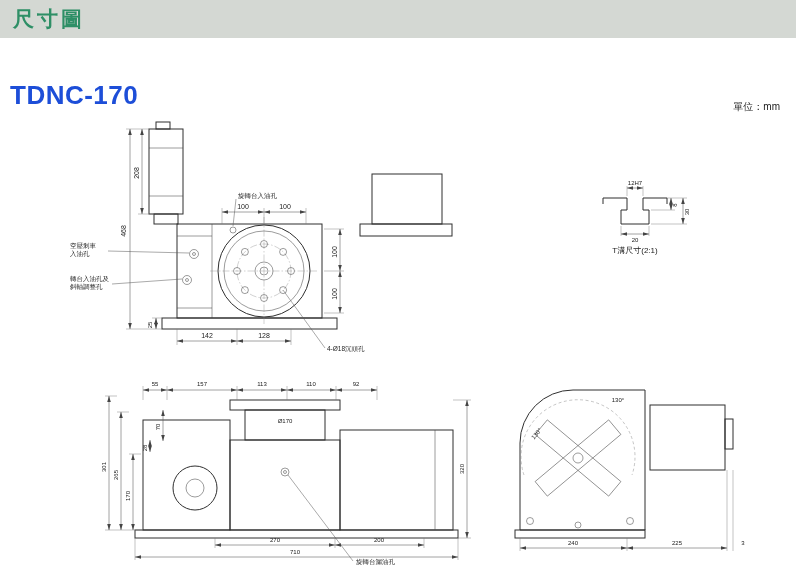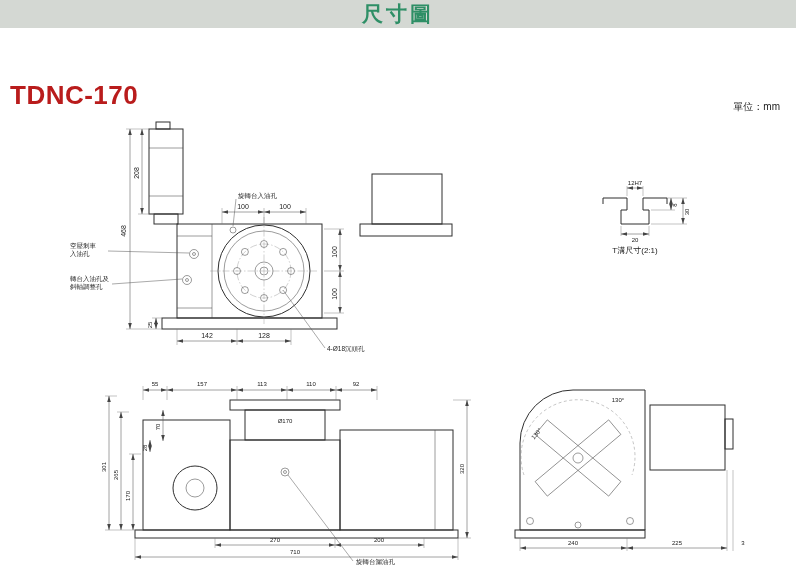--- a/index.html
+++ b/index.html
@@ -1,22 +1,22 @@
 <!DOCTYPE html>
 <html style="--accent: #2e8f66; --header_bg: #d4d8d3;"><head>
 <meta charset="utf-8">
 <style>
   * { margin:0; padding:0; box-sizing:border-box; }
   html,body { width:796px; height:581px; }
   body { background:#ffffff; font-family:"Liberation Sans", sans-serif; position:relative; overflow:hidden; }
 
-  .header { height:28px; background:var(--header_bg,#d4d8d3); display:flex; align-items:center; padding:8px 13px;justify-content:center; }
+  .header { height:38px; background:var(--header_bg,#d4d8d3); display:flex; align-items:center; padding:8px 13px; }
   .header h1 { font-size:21px; color:var(--accent,#2e8f66); font-weight:bold; letter-spacing:3px; }
 
-  .model-title { position:absolute; left:10px; top:80px; font-size:26px; font-weight:bold; color:#b91c1c; letter-spacing:0.5px; }
+  .model-title { position:absolute; left:10px; top:80px; font-size:26px; font-weight:bold; color:#1d4ed8; letter-spacing:0.5px; }
   .unit-label { position:absolute; right:16px; top:100px; font-size:10px; color:#222; }
 
   .drawing { position:absolute; }
 
   svg text { font-family:"Liberation Sans", sans-serif; fill:#1a1a1a; }
   .outline   { fill:none; stroke:#2f2f2f; stroke-width:1; }
   .thin      { fill:none; stroke:#4a4a4a; stroke-width:0.55; }
   .dimline   { stroke:#555; stroke-width:0.55; fill:none; }
   .extline   { stroke:#7a7a7a; stroke-width:0.45; }
   .centerline{ stroke:#8a8a8a; stroke-width:0.4; stroke-dasharray:7 2 1.5 2; fill:none; }

